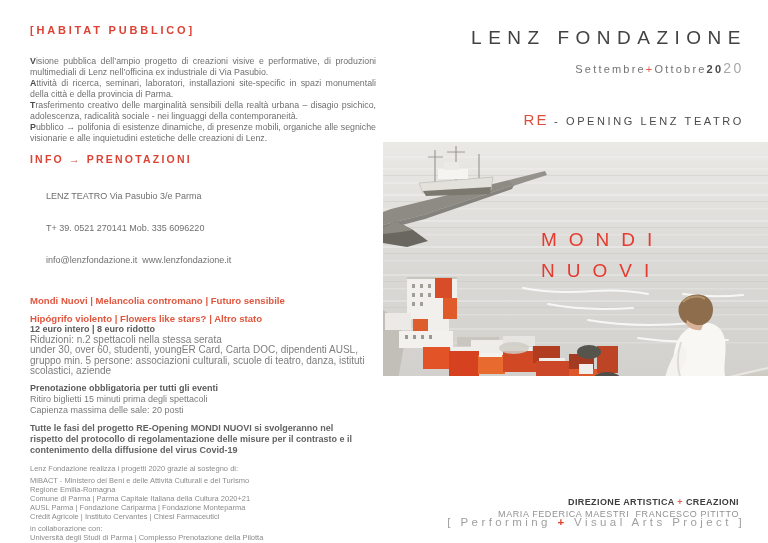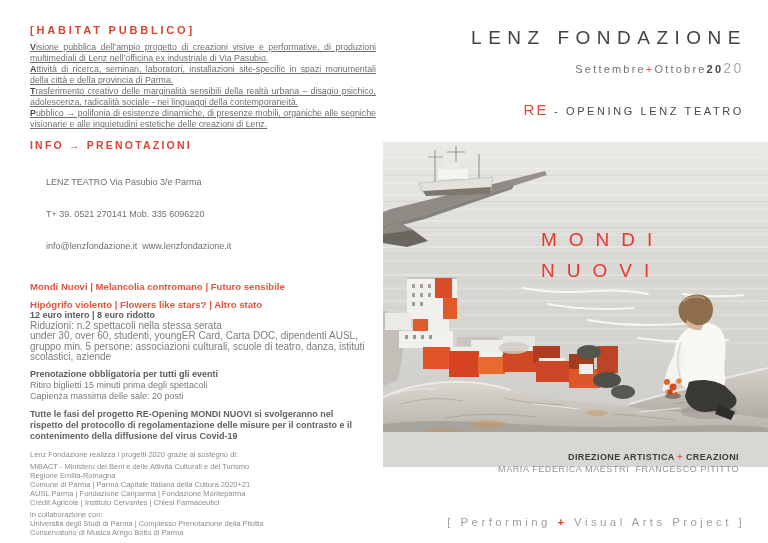--- a/index.html
+++ b/index.html
@@ -2,21 +2,21 @@
 <html><head>
 <meta charset="utf-8">
 <style>
   html,body{margin:0;padding:0;background:#ffffff;}
   body{font-family:"Liberation Sans", sans-serif;}
   .canvas{position:relative;width:768px;height:543px;background:#fff;overflow:hidden;}
 
   
   .left{position:absolute;left:30px;top:24px;width:346px;color:#6e6e6e;}
   .habitat-title{color:#dc4334;font-size:11px;font-weight:bold;letter-spacing:2.8px;line-height:13px;}
-  .paras{margin-top:5px;text-align:justify;font-size:8.8px;line-height:11px;color:#6f6f6f;text-decoration:underline;}
+  .paras{margin-top:19px;text-align:justify;font-size:8.8px;line-height:11px;color:#6f6f6f;}
   .paras p{margin:0;}
   .lead{font-weight:bold;color:#4d4d4d;}
   .info-title{margin-top:9px;color:#dc4334;font-size:10.5px;font-weight:bold;letter-spacing:2.2px;line-height:12px;}
   .info-title .arrow{font-weight:normal;}
   .contact{margin-top:4px;font-size:9px;line-height:10.8px;color:#6f6f6f;white-space:pre-wrap;margin-left:16px;}
   .event-title{margin-top:7px;color:#e0573f;font-size:9.6px;font-weight:bold;line-height:11px;}
   .event-sub{font-size:9px;line-height:11px;color:#6f6f6f;}
   .price{font-size:9px;color:#5a5a5a;font-weight:bold;line-height:11px;}
   .fine{font-size:10px;line-height:10.4px;color:#7d7d7d;}
   .booking-bold{margin-top:7px;font-size:9px;font-weight:bold;color:#5a5a5a;line-height:11px;}
@@ -24,32 +24,32 @@
   .covid{margin-top:7px;font-size:9px;line-height:10.8px;color:#626262;font-weight:bold;width:338px;}
   .credits{margin-top:9px;font-size:7.5px;line-height:9.2px;color:#8c8c8c;}
   .credits .group{margin-top:2px;}
 
   
   .brand{position:absolute;top:27px;right:21px;font-size:19px;letter-spacing:6.5px;color:#424242;}
   .date-line{position:absolute;top:60px;right:24px;font-size:11px;letter-spacing:2.2px;color:#747474;}
   .date-line .plus{color:#e2584a;}
   .date-line .yr-b{font-weight:bold;color:#4a4a4a;}
   .date-line .yr-l{font-size:14px;color:#a8a8a8;letter-spacing:2.6px;}
-  .reopen{position:absolute;top:101px;right:24px;color:#4a4a4a;font-size:11px;letter-spacing:2.6px;}
+  .reopen{position:absolute;top:111px;right:24px;color:#4a4a4a;font-size:11px;letter-spacing:2.6px;}
   .reopen .re{color:#dd4b3a;font-size:15px;letter-spacing:2px;}
   .reopen .dash{color:#4a4a4a;}
 
   
-  .photo{position:absolute;left:383px;top:142px;width:385px;height:325px;overflow:hidden;background:#d8d7d4;}
+  .photo{position:absolute;left:383px;top:142px;width:385px;height:234px;overflow:hidden;background:#d8d7d4;}
   .photo svg{display:block;}
   .photo-overlay{position:absolute;left:158px;top:82px;color:#e63a2e;font-size:19px;letter-spacing:12px;line-height:31px;font-weight:normal;}
 
   
   .direction{position:absolute;top:452px;right:29px;text-align:right;}
-  .dir-line1{font-size:9px;font-weight:bold;color:#3d3d3d;letter-spacing:0.4px;}
+  .dir-line1{font-size:9px;font-weight:bold;color:#3d3d3d;letter-spacing:0.4px;margin-top:45px;}
   .dir-plus{color:#e2584a;}
   .dir-names{font-size:9px;color:#929292;letter-spacing:0.6px;margin-top:2px;white-space:pre-wrap;}
   .pv-footer{position:absolute;top:504px;right:23px;font-size:11.5px;letter-spacing:3.4px;color:#a0a0a0;white-space:pre-wrap;}
   .pv-footer .pv-plus{color:#e0402e;font-weight:bold;}
 </style>
 </head>
 <body>
 
 <div class="canvas">
 

